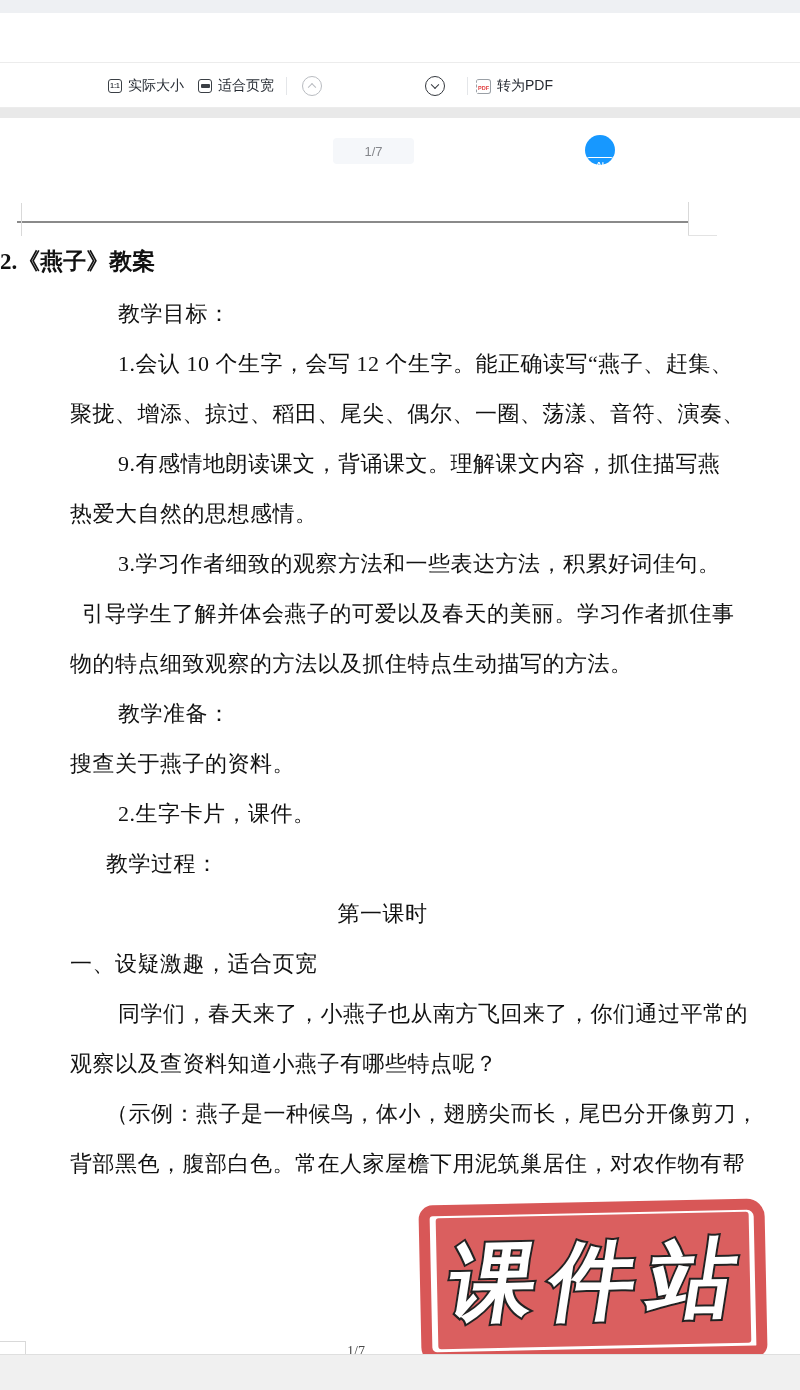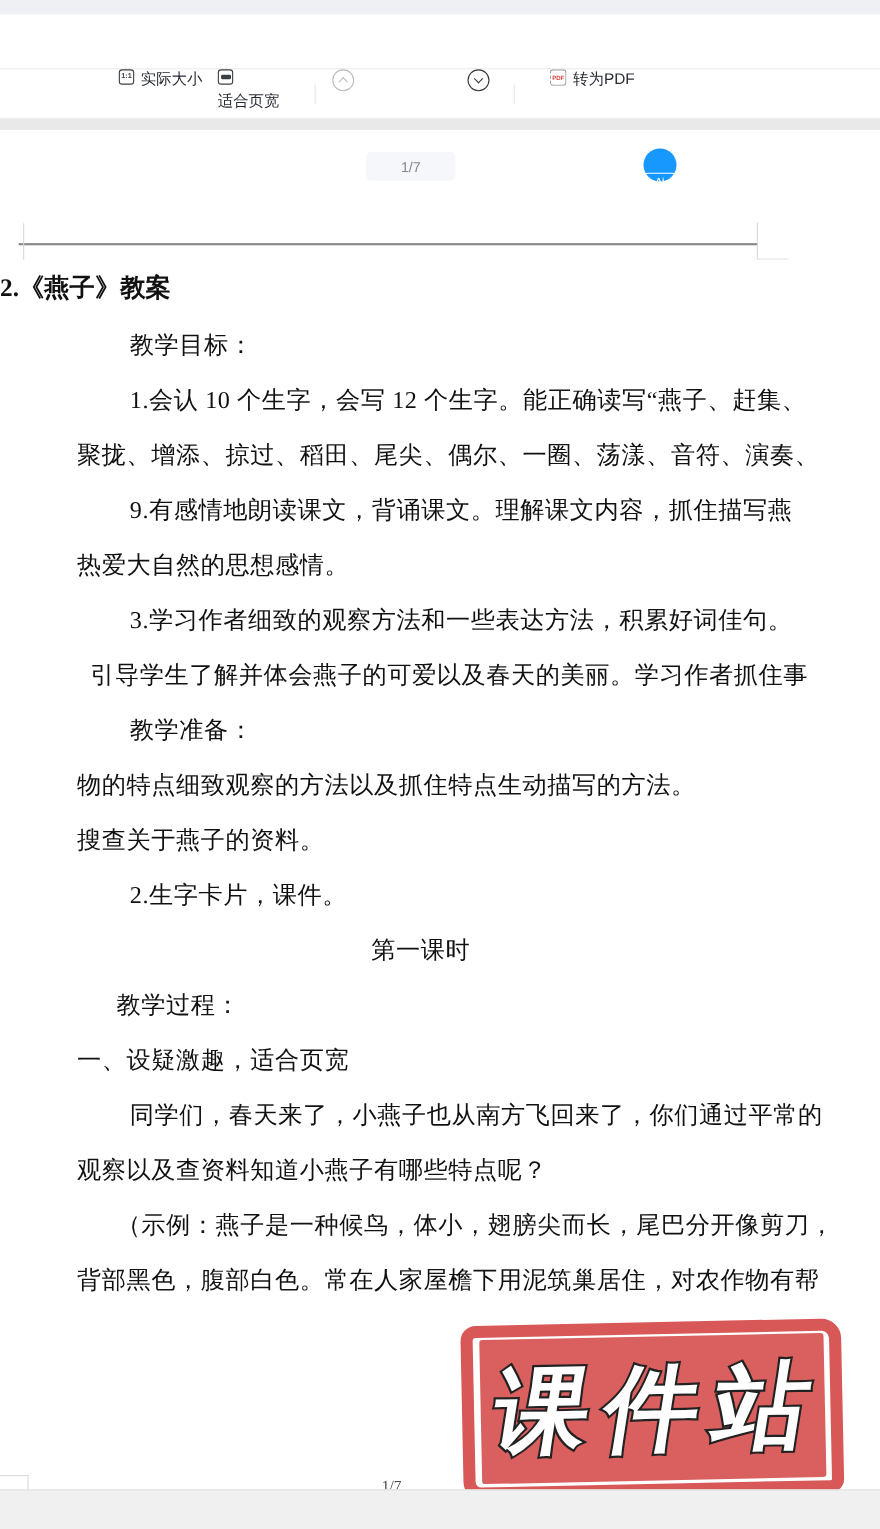--- a/index.html
+++ b/index.html
@@ -8,21 +8,21 @@
     background:#ffffff;
     font-family:"Liberation Sans",sans-serif;
     -webkit-font-smoothing:antialiased;
   }
   
   .top-strip{position:absolute;left:0;top:0;width:800px;height:13px;background:#eef0f3;}
   .toolbar{
     position:absolute;left:0;top:62px;width:800px;height:46px;background:#fff;
     border-top:1px solid #ececec;border-bottom:1px solid #ececec;box-sizing:border-box;
   }
-  .tb-item{position:absolute;top:0;height:46px;display:flex;gap:6px;
+  .tb-item{position:absolute;top:0;height:46px;display:flex;align-items:center;gap:6px;
     color:#262b33;font-size:14px;cursor:pointer;white-space:nowrap;}
   .tb-divider{position:absolute;top:14px;width:1px;height:18px;background:#e4e6e9;}
   .ic-box{width:14px;height:14px;border:1.4px solid #3a3f45;border-radius:3px;box-sizing:border-box;
     display:flex;align-items:center;justify-content:center;flex:0 0 auto;}
   .ic-1to1{font-size:6.5px;font-weight:bold;color:#3a3f45;letter-spacing:0;line-height:1;}
   .ic-fitw{position:relative;}
   .ic-fitw::after{content:"";position:absolute;left:1.5px;right:1.5px;top:4px;height:4px;background:#3a3f45;border-radius:1px;}
   .circle-btn{width:20px;height:20px;border-radius:50%;box-sizing:border-box;position:relative;flex:0 0 auto;}
   .circle-btn.up{border:1.5px solid #b9bcc1;}
   .circle-btn.down{border:1.5px solid #34383e;}
@@ -89,40 +89,40 @@
 
 <div class="top-strip"></div>
 
 <div class="toolbar">
   <div class="tb-item" style="left:108px;">
     <span class="ic-box">
         <span class="ic-1to1">1:1</span>
       </span>
     <span>实际大小</span>
   </div>
-  <div class="tb-item" style="left:198px;flex-direction:column;">
+  <div class="tb-item" style="left:198px;">
     <span class="ic-box ic-fitw"></span>
     <span>适合页宽</span>
   </div>
   <div class="tb-divider" style="left:286px;"></div>
   <div class="tb-item" style="left:302px;">
     <span class="circle-btn up">
         <span class="chev"></span>
       </span>
   </div>
   <div class="page-field">
     <span>1/7</span>
   </div>
   <div class="tb-item" style="left:425px;">
     <span class="circle-btn down">
         <span class="chev"></span>
       </span>
   </div>
   <div class="tb-divider" style="left:467px;"></div>
-  <div class="tb-item" style="left:500px;">
+  <div class="tb-item" style="left:476px;">
     <span class="ic-pdf">
         <span>PDF</span>
       </span>
     <span>转为PDF</span>
   </div>
   <div class="ai-btn">
     <span class="ai-inner">Ai</span>
   </div>
 </div>
 <div class="gray-gap"></div>
@@ -136,26 +136,26 @@
 
 <div class="doc-title">2.《燕子》教案</div>
 <div class="doc-body">
     <div class="dline i1">教学目标：</div>
     <div class="dline i1">1.会认 10 个生字，会写 12 个生字。能正确读写“燕子、赶集、</div>
     <div class="dline f">聚拢、增添、掠过、稻田、尾尖、偶尔、一圈、荡漾、音符、演奏、</div>
     <div class="dline i1">9.有感情地朗读课文，背诵课文。理解课文内容，抓住描写燕</div>
     <div class="dline f">热爱大自然的思想感情。</div>
     <div class="dline i1">3.学习作者细致的观察方法和一些表达方法，积累好词佳句。</div>
     <div class="dline i3">引导学生了解并体会燕子的可爱以及春天的美丽。学习作者抓住事</div>
+    <div class="dline f">物的特点细致观察的方法以及抓住特点生动描写的方法。</div>
     <div class="dline i1">教学准备：</div>
-    <div class="dline f">物的特点细致观察的方法以及抓住特点生动描写的方法。</div>
     <div class="dline f">搜查关于燕子的资料。</div>
     <div class="dline i1">2.生字卡片，课件。</div>
+    <div class="dline i2">教学过程：</div>
     <div class="dline c">第一课时</div>
-    <div class="dline i2">教学过程：</div>
     <div class="dline f">一、设疑激趣，适合页宽</div>
     <div class="dline i1">同学们，春天来了，小燕子也从南方飞回来了，你们通过平常的</div>
     <div class="dline f">观察以及查资料知道小燕子有哪些特点呢？</div>
     <div class="dline i2">（示例：燕子是一种候鸟，体小，翅膀尖而长，尾巴分开像剪刀，</div>
     <div class="dline f">背部黑色，腹部白色。常在人家屋檐下用泥筑巢居住，对农作物有帮</div>
   </div>
 <div class="doc-footer">1/7</div>
 
 <div class="stamp">
   <div class="stamp-fill"></div>

